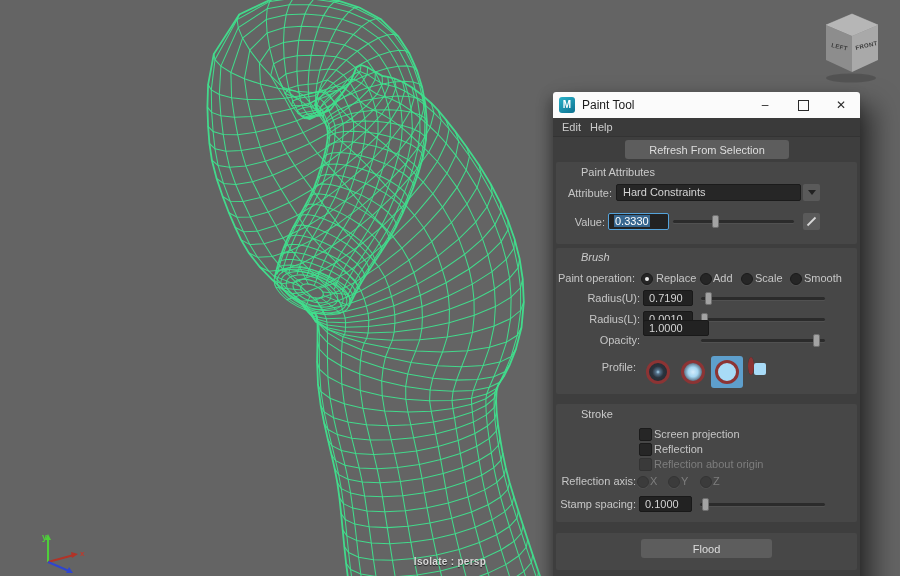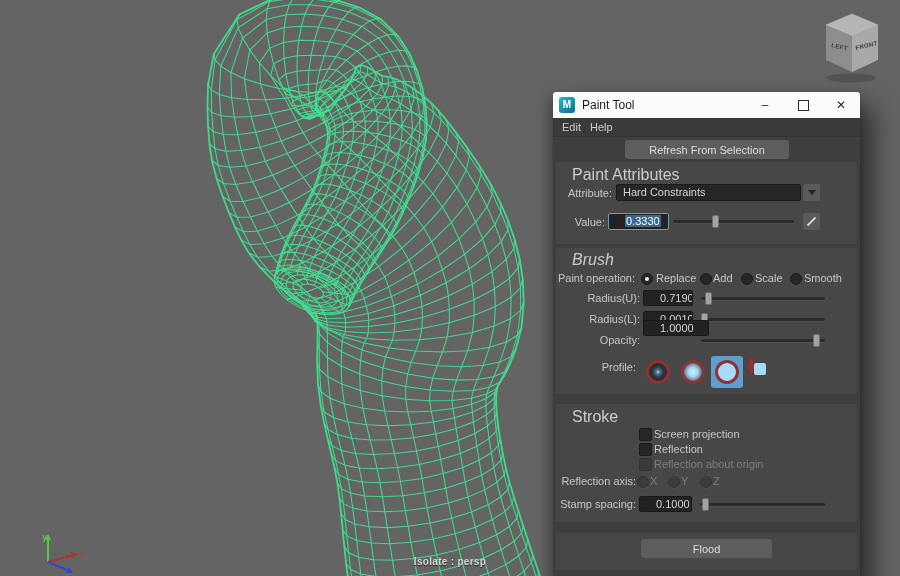--- a/index.html
+++ b/index.html
@@ -44,26 +44,26 @@
     position:absolute;left:0;top:26px;width:307px;height:19px;background:#3a3a3a;
     display:flex;align-items:center;gap:9px;padding-left:9px;box-sizing:border-box;
     border-bottom:1px solid #333;
   }
   .menu-item{color:#cdcdcd;cursor:pointer;}
   .btn{
     position:absolute;background:#5d5d5d;border:none;border-radius:3px;color:#dedede;
     font-size:11px;font-family:inherit;cursor:pointer;
   }
   .panel{position:absolute;left:3px;width:301px;background:#474747;border-radius:2px;}
-  .panel-title{position:absolute;left:16px;font-size:16px;color:#cbcbcb;}
+  .panel-title{position:absolute;left:25px;font-size:11px;color:#cbcbcb;}
   .row-label{position:absolute;text-align:right;color:#c6c6c6;white-space:nowrap;}
   .row-label.dim,.dim{color:#7d7d7d;text-align:center;}
   .field{
     position:absolute;background:#222;border:1px solid #191919;border-radius:2px;
-    color:#d4d4d4;line-height:15px;padding:0 16px;box-sizing:border-box;overflow:hidden;
+    color:#d4d4d4;line-height:15px;padding:0 5px;box-sizing:border-box;overflow:hidden;
   }
   .field.focused{border:1px solid #55a3da;}
   .sel-text{background:#38678f;color:#fff;padding:0 1px;}
   .dropdown{
     position:absolute;background:#262626;border:1px solid #1b1b1b;border-radius:2px;
     color:#d4d4d4;line-height:15px;padding:0 6px;box-sizing:border-box;cursor:pointer;
   }
   .sq-btn{
     position:absolute;background:#5a5a5a;border-radius:2px;cursor:pointer;
     display:flex;align-items:center;justify-content:center;box-sizing:border-box;

